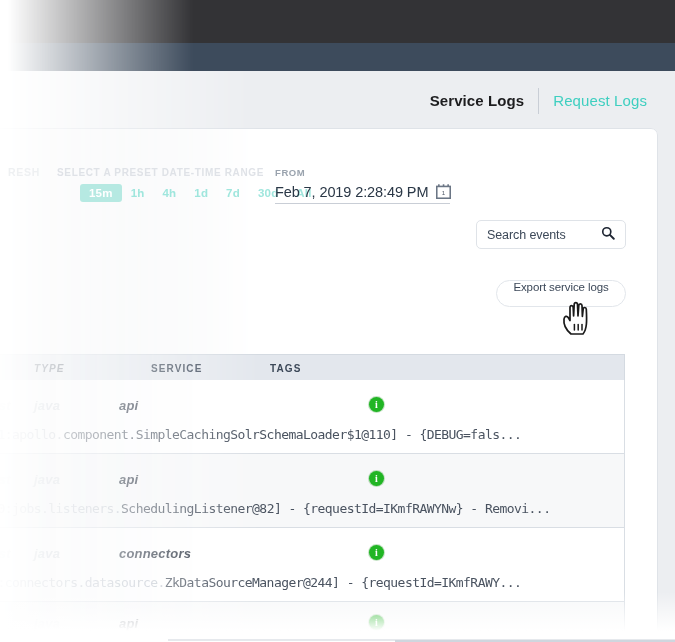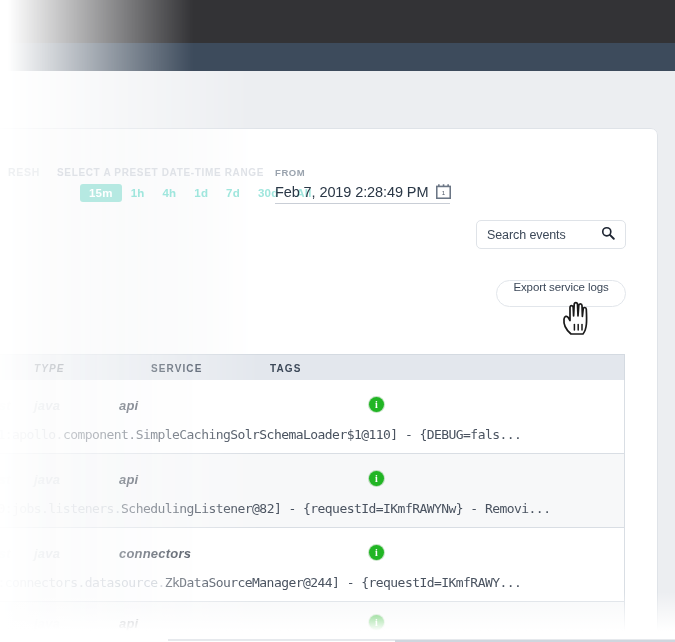--- a/index.html
+++ b/index.html
@@ -147,20 +147,25 @@
 </style>
 </head>
 <body>
 
 <div id="app-root">
 
   <div class="topbar-dark"></div>
   <div class="topbar-blue"></div>
   <div class="page-bg"></div>
 
+  <div class="tabs">
+    <div class="tab active">Service Logs</div>
+    <div class="tab-div"></div>
+    <div class="tab inactive">Request Logs</div>
+  </div>
 
   <div class="card"></div>
 
   <div class="refresh-label">RESH</div>
 
   <div class="preset-label">SELECT A PRESET DATE-TIME RANGE</div>
   <div class="presets">
     <div class="preset sel">15m</div>
     <div class="preset">1h</div>
     <div class="preset">4h</div>

